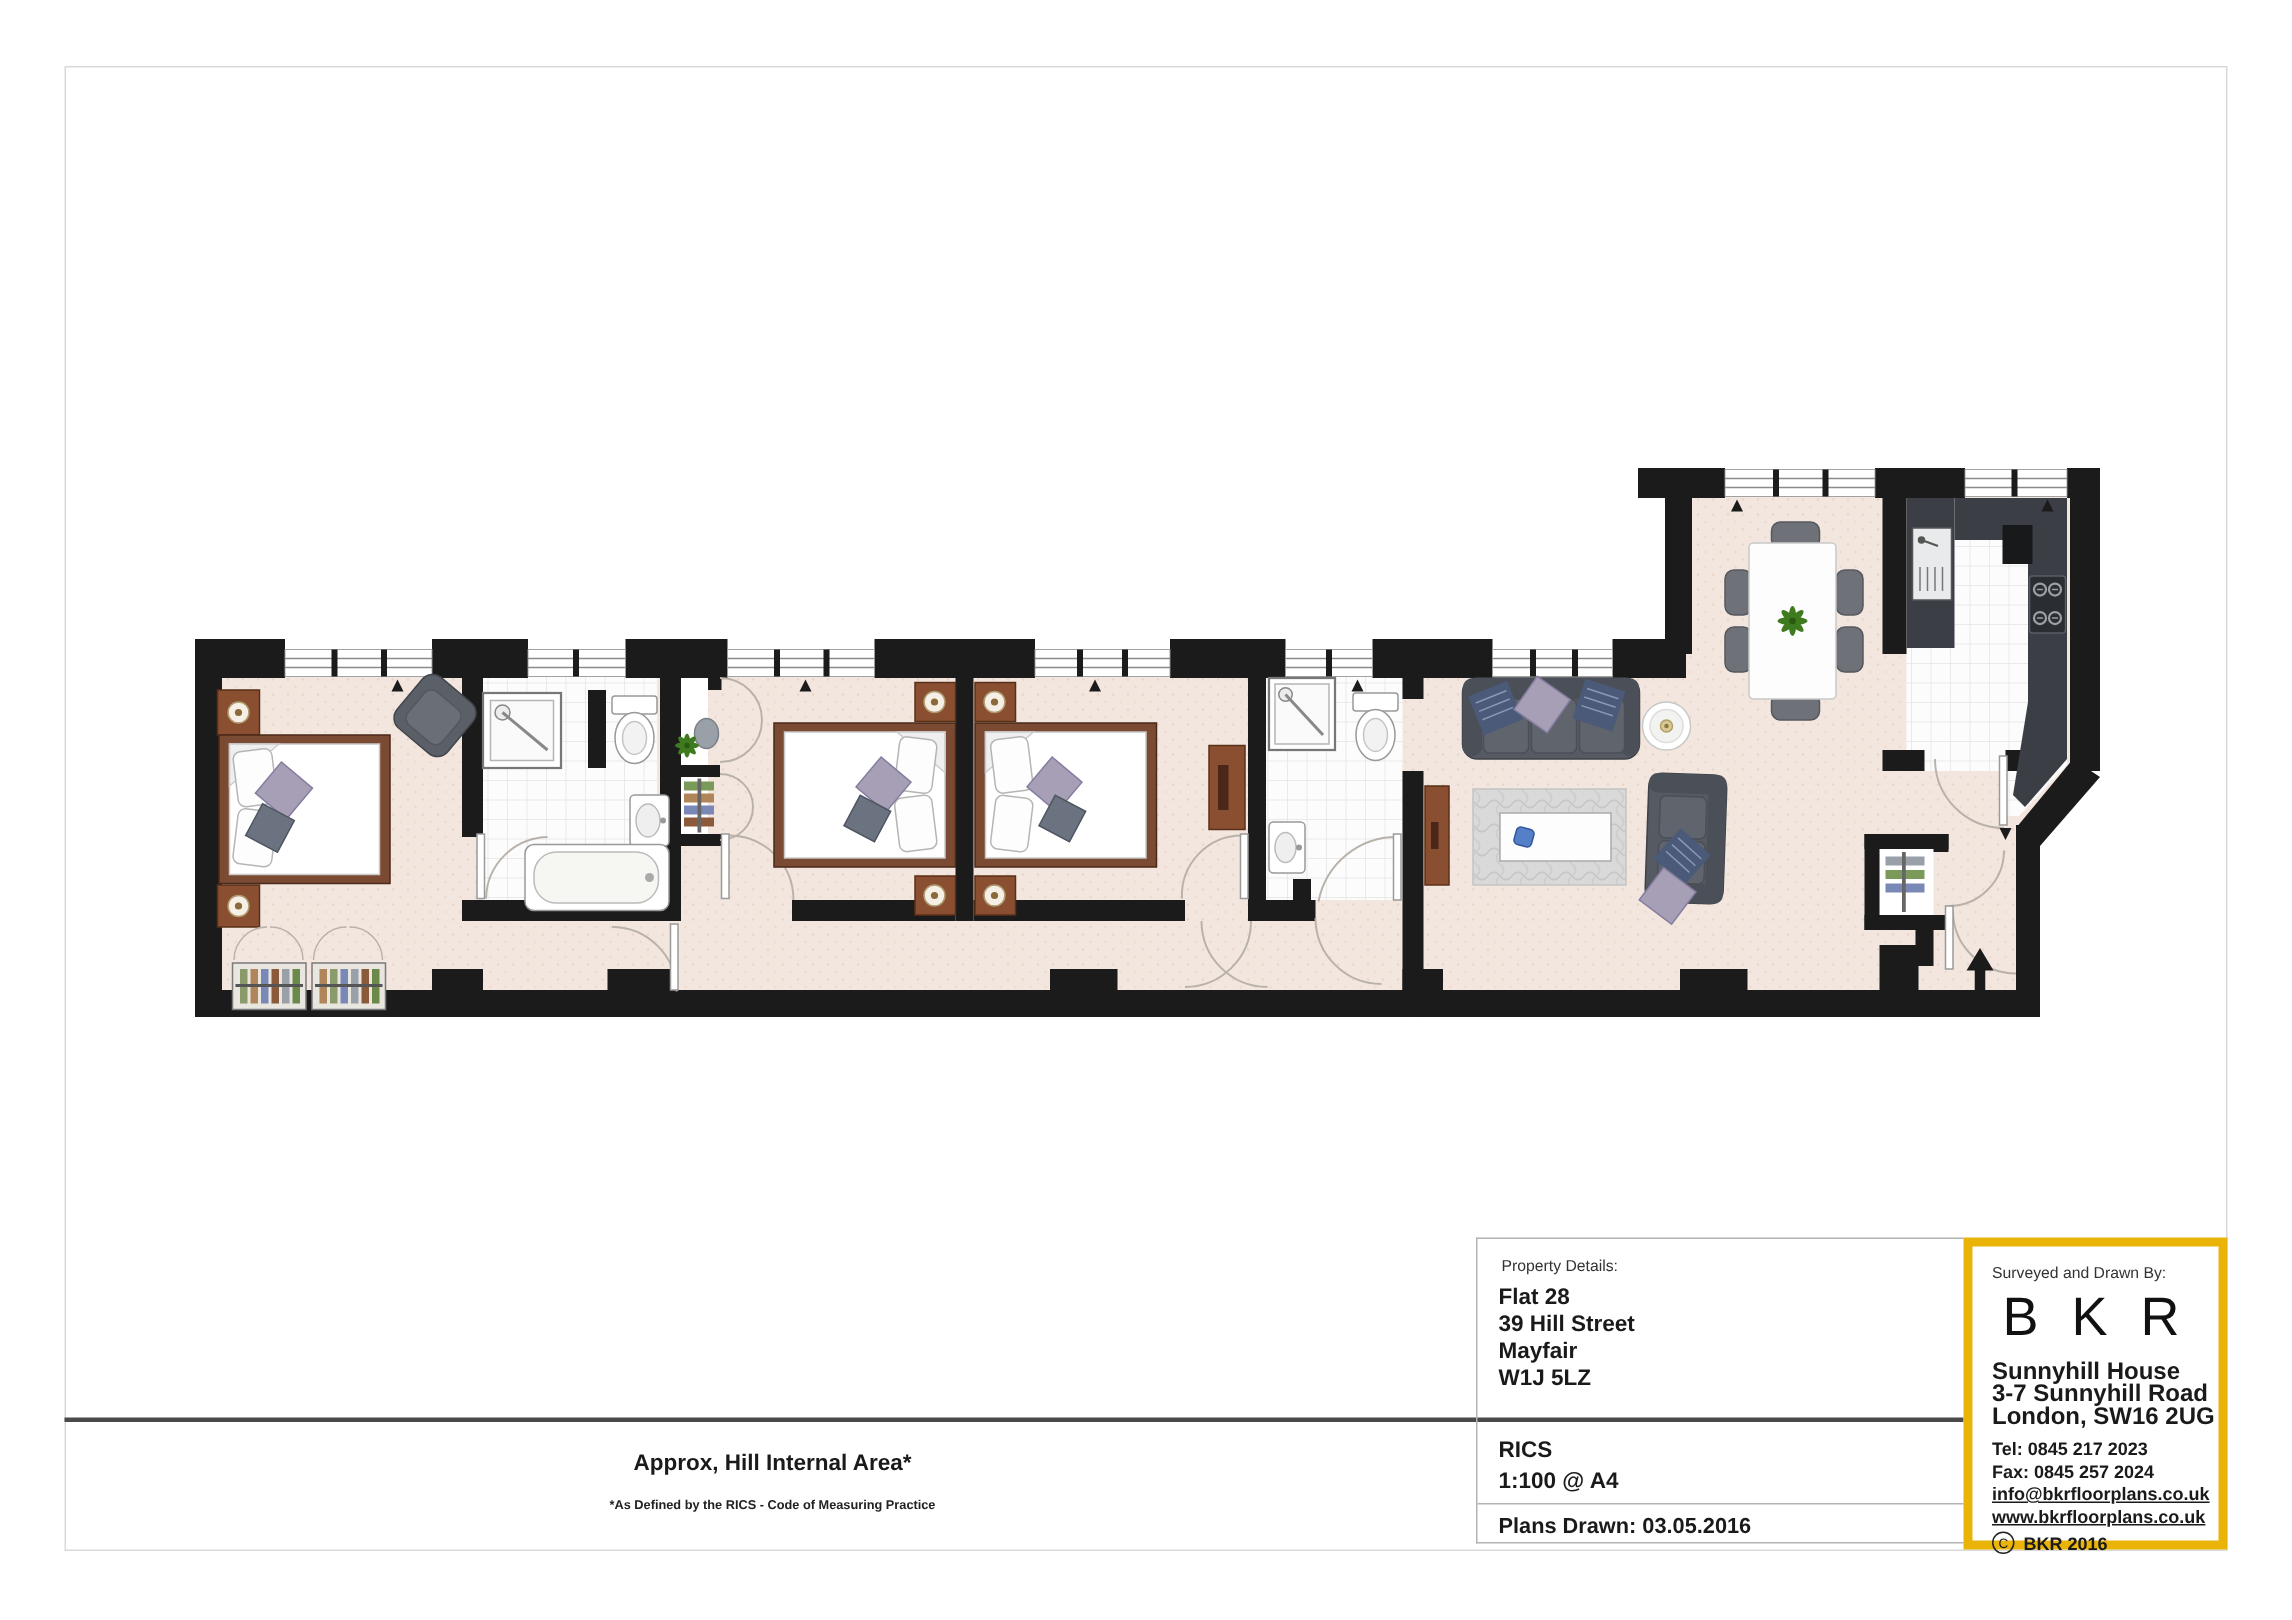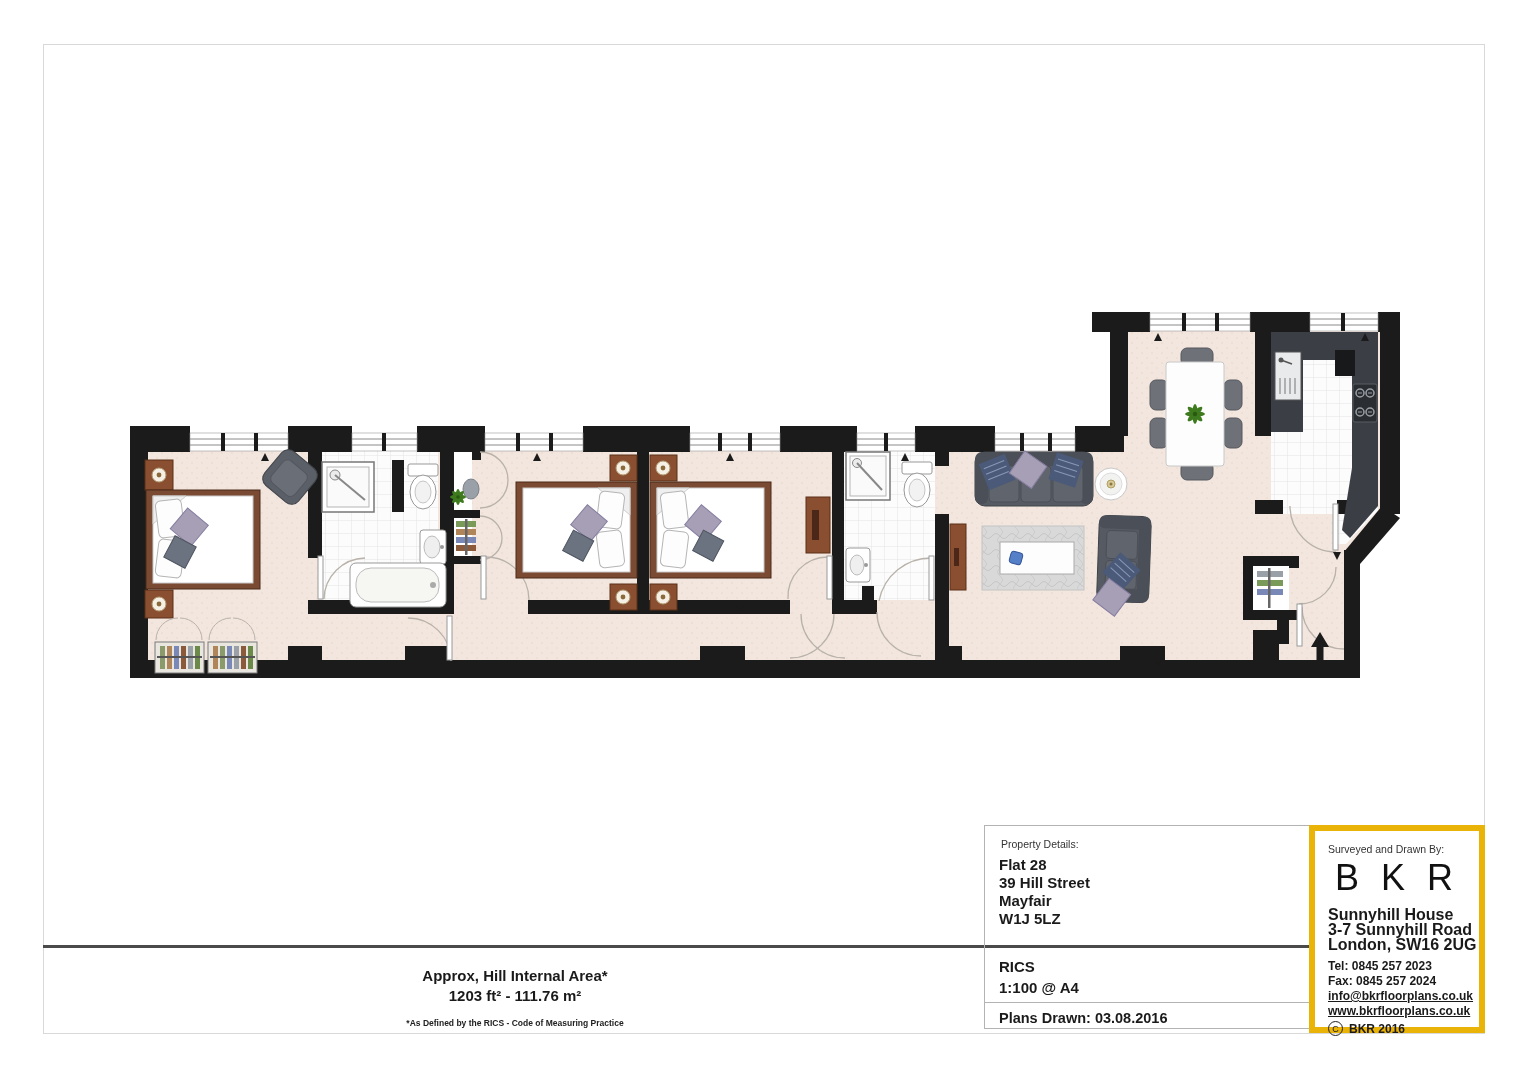--- a/index.html
+++ b/index.html
@@ -487,50 +487,49 @@
     <polygon points="740,612 736,604 744,604"></polygon>
     <polygon points="1158,666 1154,658 1162,658"></polygon>
     <polygon points="1337,560 1333,552 1341,552"></polygon>
   </g>
 </svg>
 
 <div class="thick-rule"></div>
 
 <div class="area-note">
   <div class="l1">Approx, Hill Internal Area*</div>
-  <div class="l2">1203 ft² - 111.76 m²</div>
   <div class="fn">*As Defined by the RICS - Code of Measuring Practice</div>
 </div>
 
 <div class="prop-box">
   <div class="prop-label">Property Details:</div>
   <div class="prop-lines">
     <div>Flat 28</div>
     <div>39 Hill Street</div>
     <div>Mayfair</div>
     <div>W1J 5LZ</div>
   </div>
   <div class="scale-sec">
     <div>RICS</div>
     <div>1:100 @ A4</div>
   </div>
   <div class="thin-rule"></div>
-  <div class="plans-drawn">Plans Drawn: 03.08.2016</div>
+  <div class="plans-drawn">Plans Drawn: 03.05.2016</div>
 </div>
 
 <div class="bkr-box">
   <div class="bkr-label">Surveyed and Drawn By:</div>
   <div class="bkr-logo">B K R</div>
   <div class="bkr-addr">
     <div>Sunnyhill House</div>
     <div>3-7 Sunnyhill Road</div>
     <div>London, SW16 2UG</div>
   </div>
   <div class="bkr-contact">
-    <div>Tel: 0845 257 2023</div>
+    <div>Tel: 0845 217 2023</div>
     <div>Fax: 0845 257 2024</div>
     <div class="bkr-link">info@bkrfloorplans.co.uk</div>
     <div class="bkr-link">www.bkrfloorplans.co.uk</div>
   </div>
   <div class="bkr-copy">
     <span class="circle-c">C</span>
     <span>BKR 2016</span>
   </div>
 </div>
 

